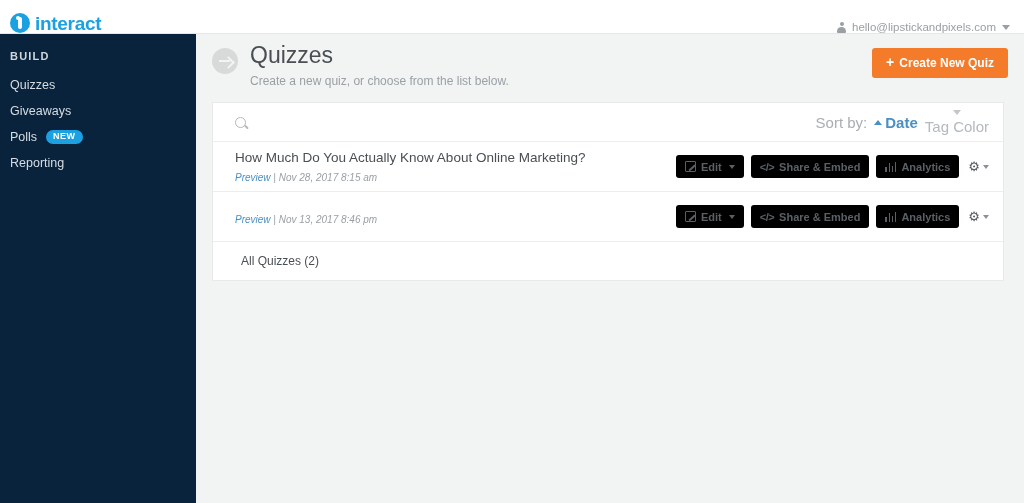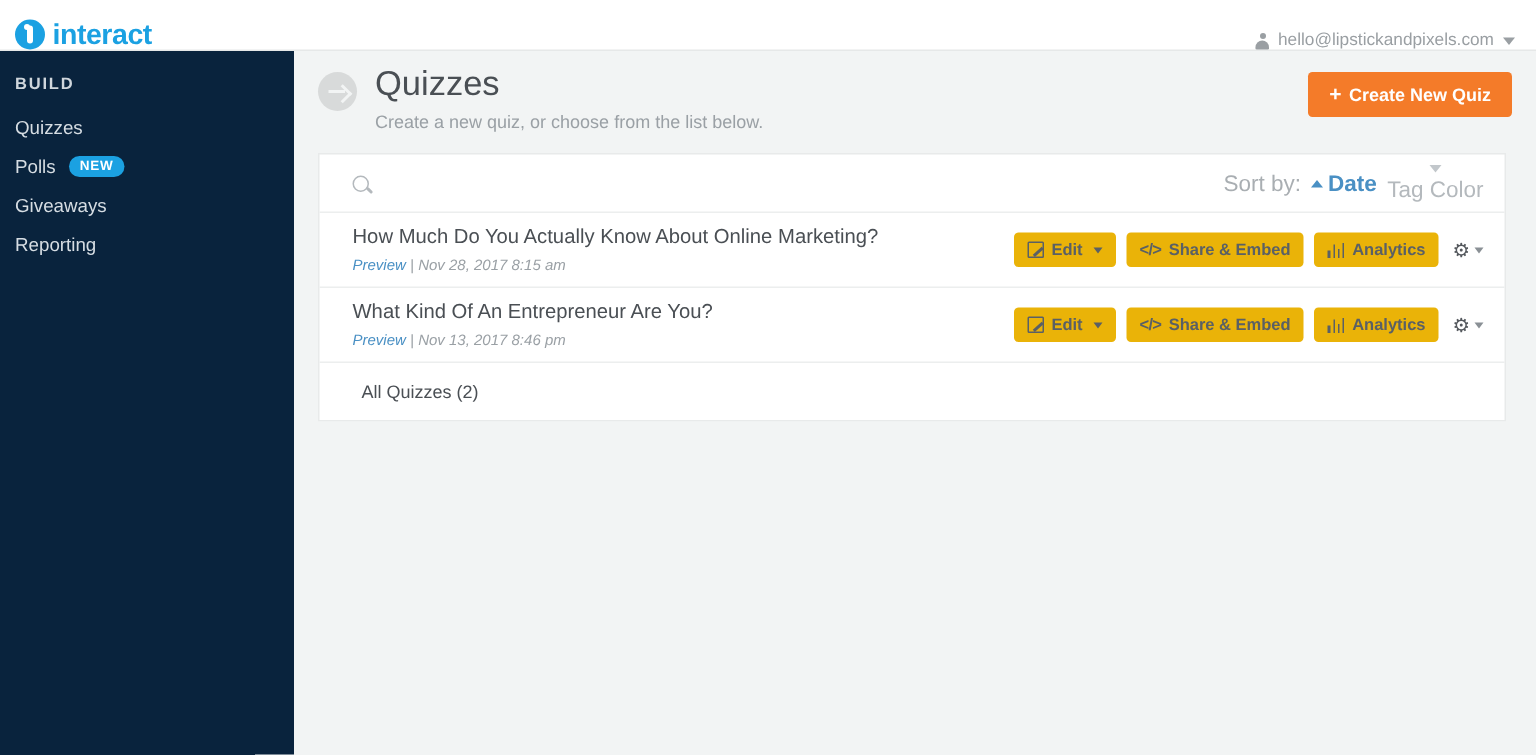--- a/index.html
+++ b/index.html
@@ -256,21 +256,21 @@
     margin-top: 5px;
     font-style: italic;
   }
   .preview-link {
     color: #4a90c4;
     cursor: pointer;
     text-decoration: none;
   }
   .row-actions { display: flex; align-items: center; gap: 7px; }
   .abtn {
-    background: #eab308;
+    background: #000000;
     color: #5a6065;
     border: none;
     border-radius: 3px;
     height: 23px;
     padding: 0 9px;
     font-size: 11px;
     font-weight: 700;
     display: flex; align-items: center; gap: 5px;
     cursor: pointer;
     font-family: "Liberation Sans", sans-serif;
@@ -342,25 +342,25 @@
     <span class="caret-dn"></span>
   </div>
 </div>
 
 <div class="sidebar">
   <div class="nav-section">BUILD</div>
   <div class="nav-item">
     <span>Quizzes</span>
   </div>
   <div class="nav-item">
+    <span>Giveaways</span>
+  </div>
+  <div class="nav-item">
     <span>Polls</span>
     <span class="badge-new">NEW</span>
-  </div>
-  <div class="nav-item">
-    <span>Giveaways</span>
   </div>
   <div class="nav-item">
     <span>Reporting</span>
   </div>
 </div>
 
 <div class="main">
 
   <div class="page-head">
     <span class="arrow-circle"></span>
@@ -423,21 +423,20 @@
         </button>
         <span class="gear-wrap">
           <span class="gear">⚙</span>
           <span class="gear-caret"></span>
         </span>
       </div>
     </div>
 
     <div class="quiz-row">
       <div class="quiz-info">
-        <div class="quiz-title">What Kind Of An Entrepreneur Are You?</div>
         <div class="quiz-meta">
           <span class="preview-link">Preview</span>
           <span>|</span>
           <span>Nov 13, 2017 8:46 pm</span>
         </div>
       </div>
       <div class="row-actions">
         <button class="abtn">
           <span class="ico-pencil"></span>
           <span>Edit</span>

